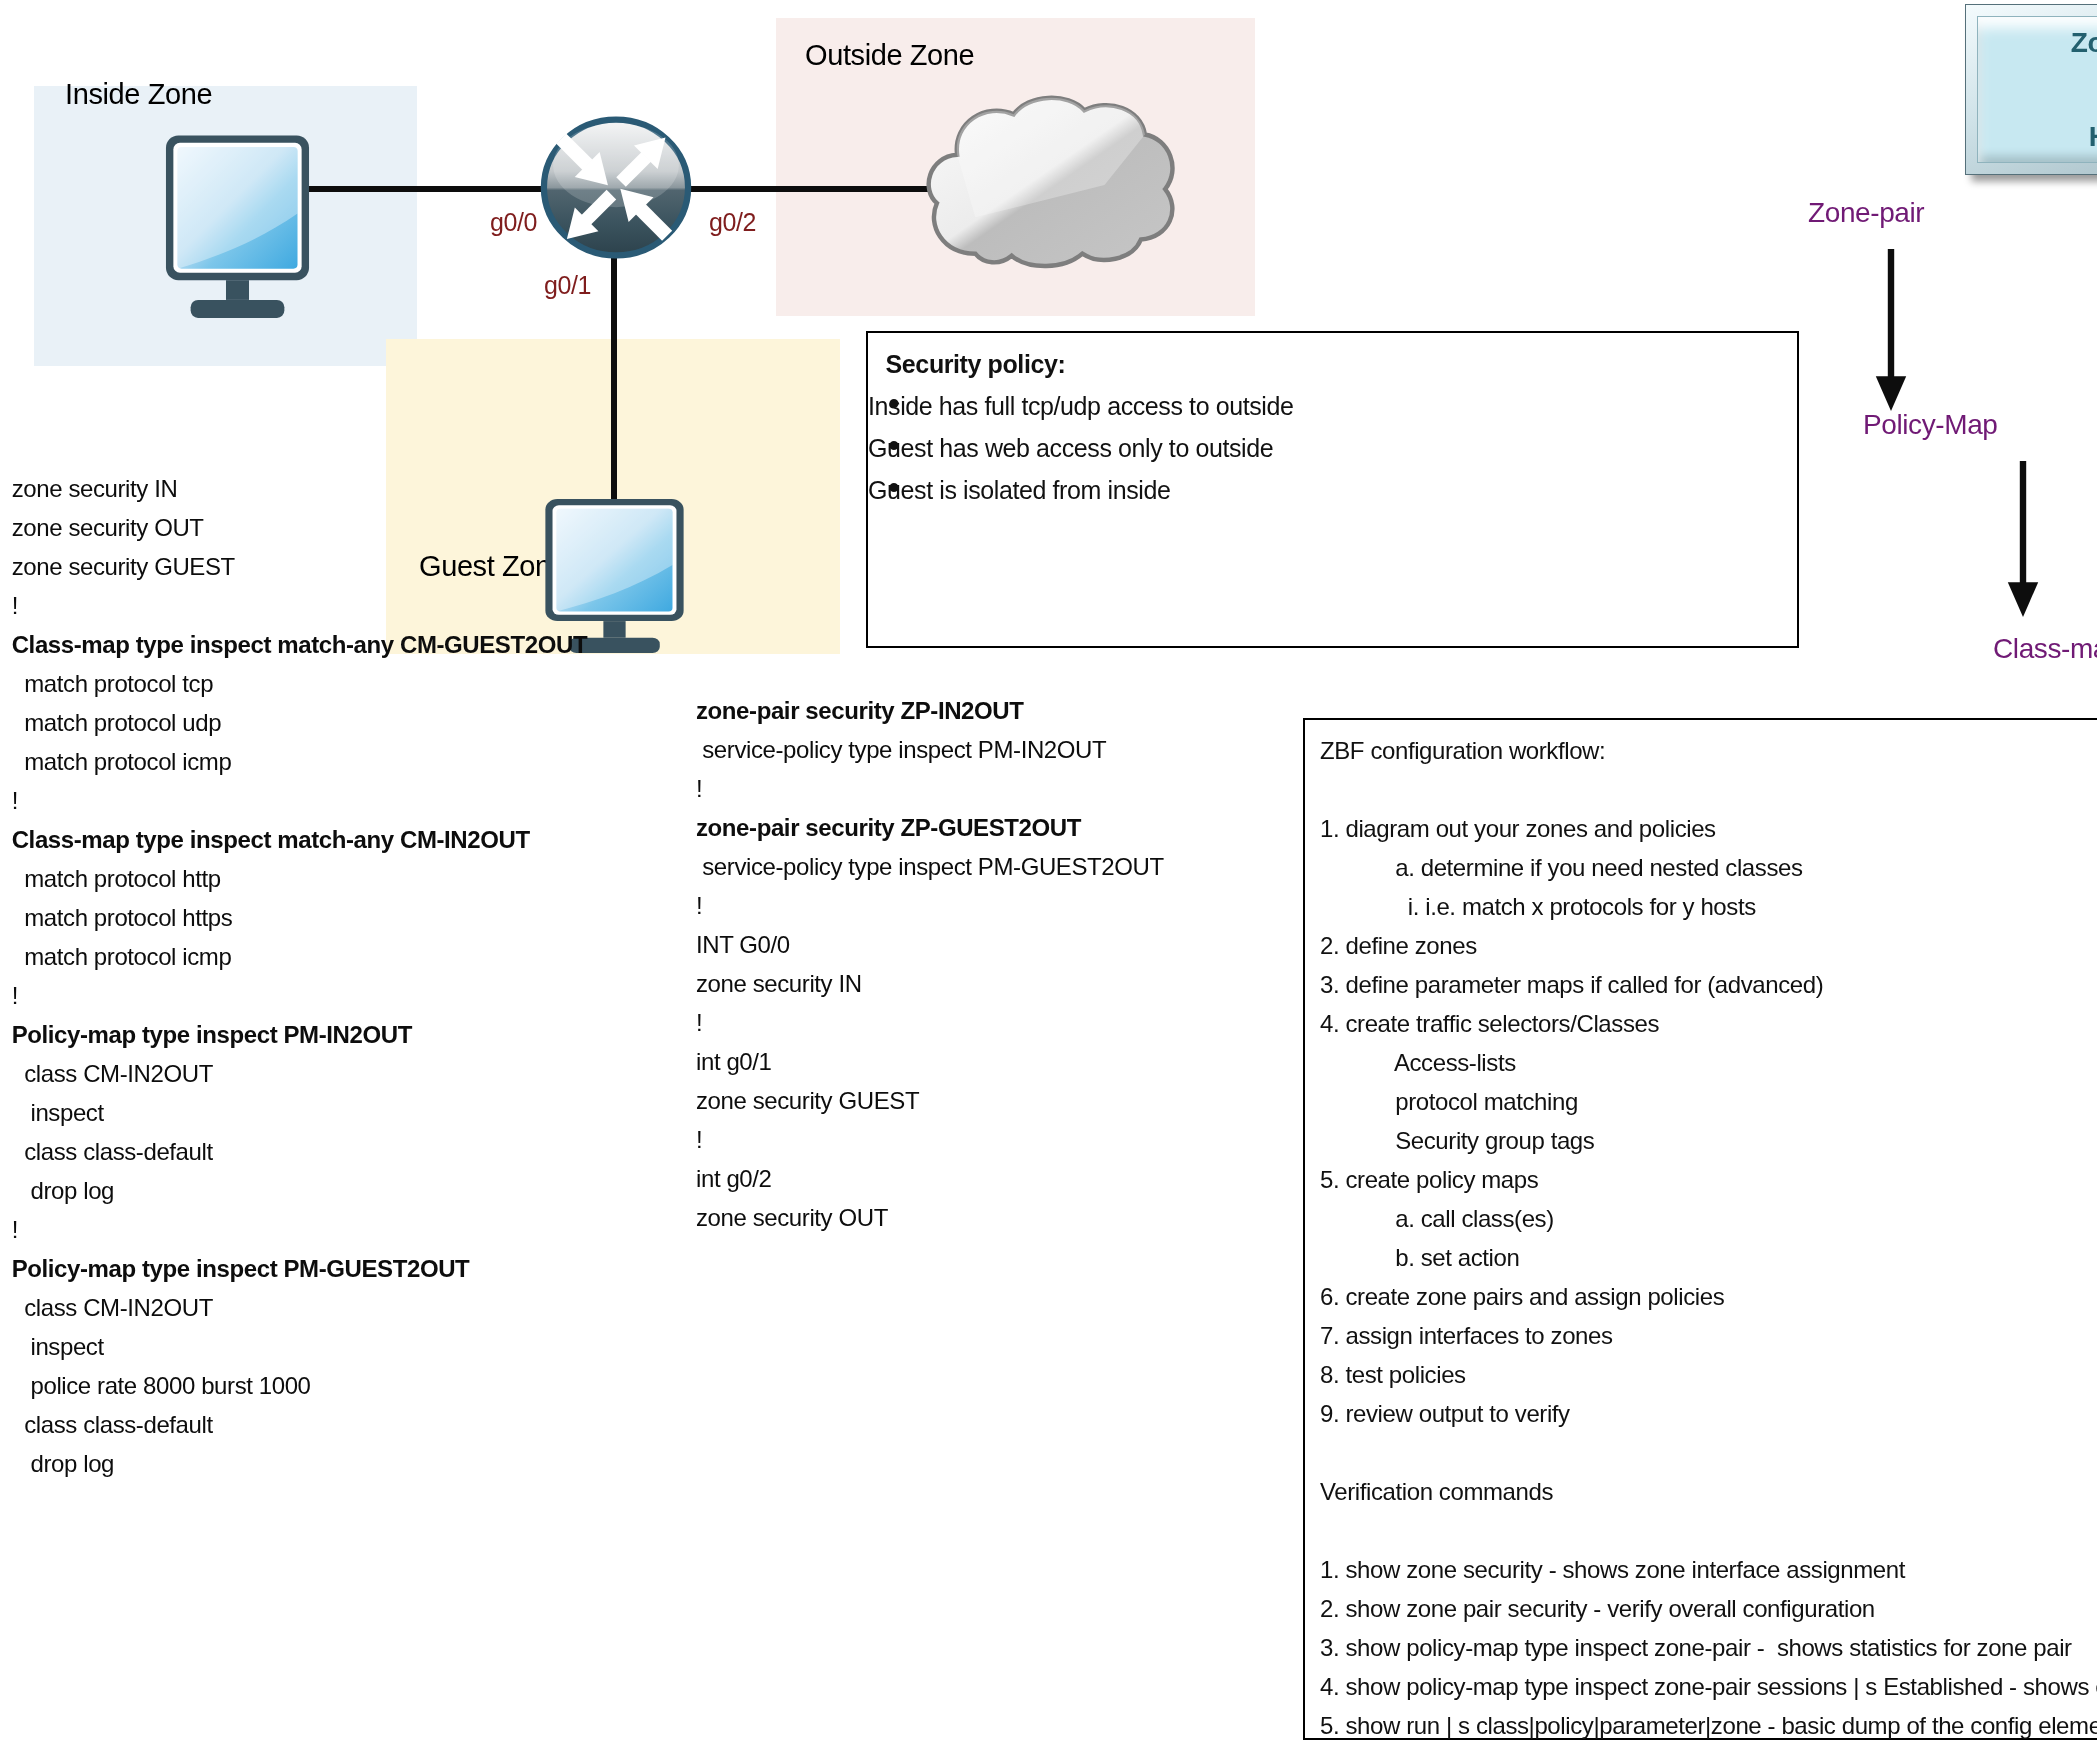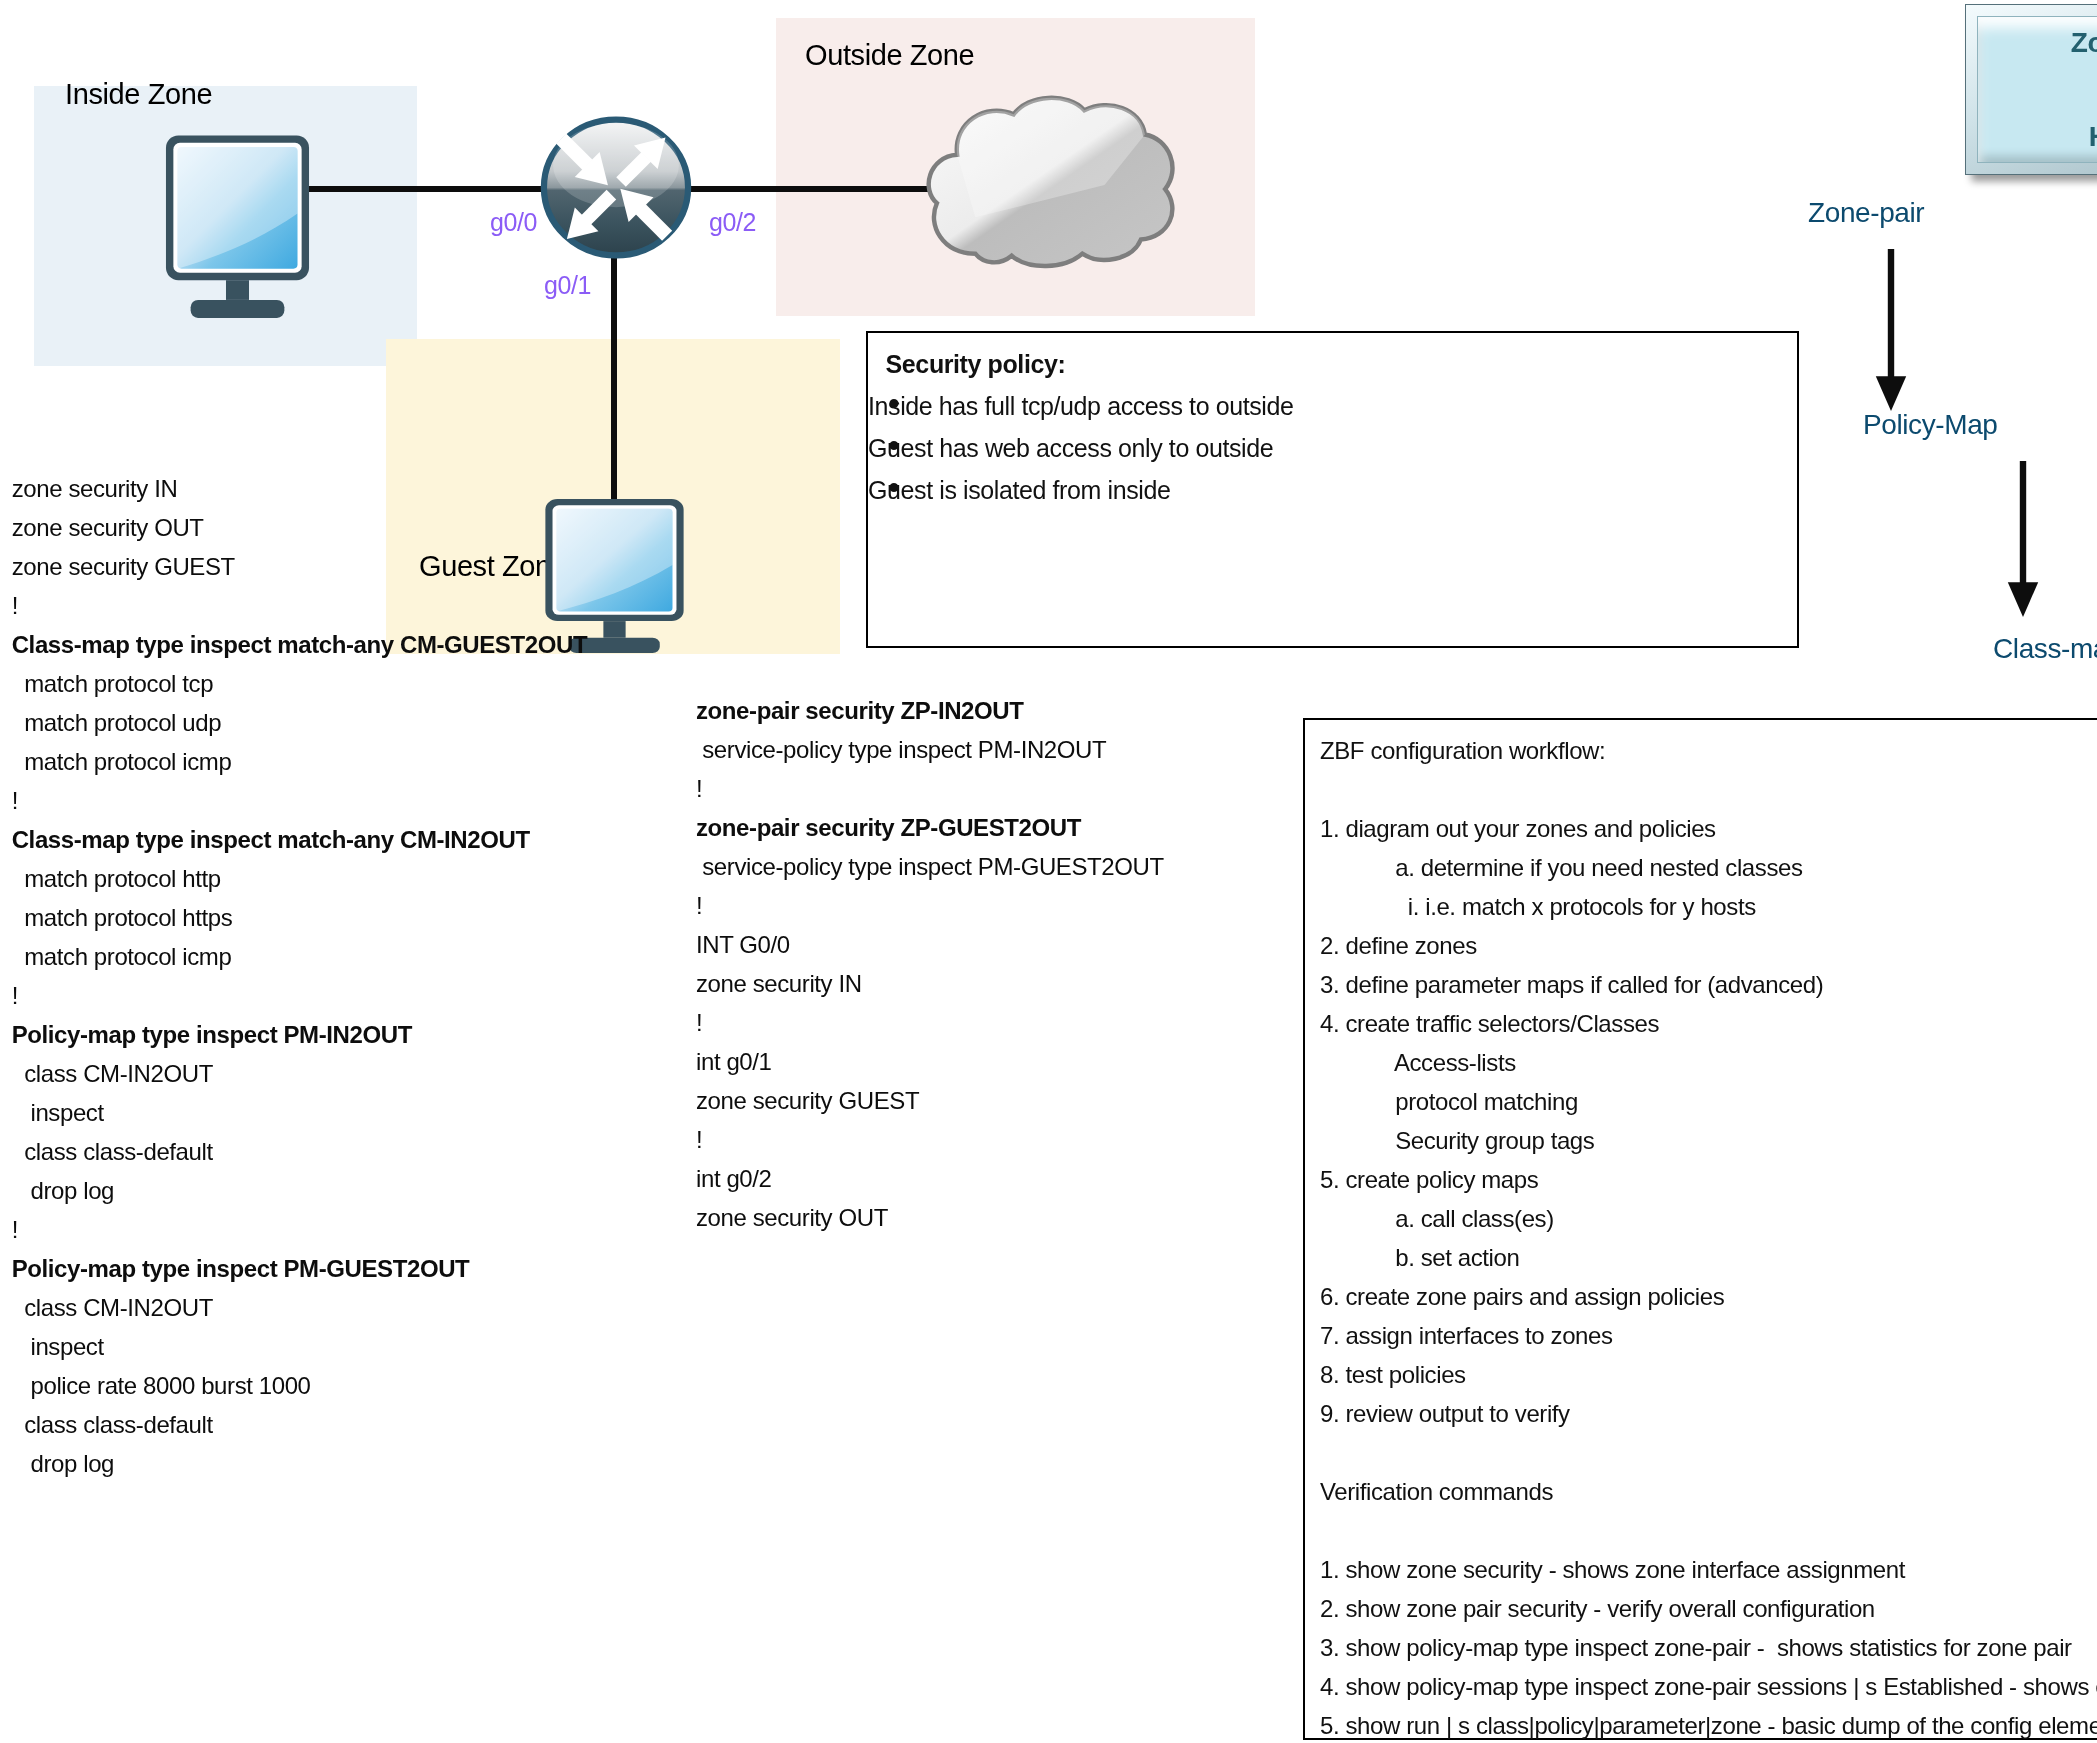--- a/index.html
+++ b/index.html
@@ -11,21 +11,21 @@
   .zone{position:absolute;}
   .zone-inside{left:34px;top:86px;width:383px;height:280px;background:var(--inside-zone-fill);}
   .zone-outside{left:776px;top:17.6px;width:479px;height:298px;background:var(--outside-zone-fill);}
   .zone-guest{left:386px;top:339px;width:454px;height:315px;background:var(--guest-zone-fill);}
   .zone-label{position:absolute;font-size:29px;letter-spacing:-0.4px;color:#000000;white-space:nowrap;}
   
   .link{position:absolute;background:var(--line);}
   .link-h{height:6.3px;}
   .link-v{width:6.3px;}
   
-  .if-label{position:absolute;font-size:25px;letter-spacing:-0.4px;color:#8b5cf6;white-space:nowrap;}
+  .if-label{position:absolute;font-size:25px;letter-spacing:-0.4px;color:#7f1d1d;white-space:nowrap;}
   
   .cfg{position:absolute;font-size:24px;letter-spacing:-0.4px;line-height:39px;white-space:pre;color:#0d0d0d;}
   .cfg .line{height:39px;}
   .cfg .line.b{font-weight:bold;}
   
   .sp-box{position:absolute;left:866px;top:331px;width:933px;height:317px;background:#fff;border:2.5px solid #000;box-sizing:border-box;}
   .sp-title{font-weight:bold;font-size:25px;letter-spacing:-0.4px;margin:17px 0 5.9px 17.6px;}
   .sp-list{position:relative;margin:0;padding:0;list-style:none;font-size:25px;letter-spacing:-0.4px;}
   .sp-list .sp-line{position:relative;height:42px;line-height:42px;white-space:nowrap;}
   .sp-list .sp-line::before{content:"\2022";position:absolute;left:20px;top:-2.5px;font-size:34px;}
@@ -35,21 +35,21 @@
   .wf-text .line{height:39px;}
   
   .title-box{position:absolute;left:1965px;top:4.2px;width:629px;height:171px;
     background:linear-gradient(160deg,#f4fbfd 0%,#cfe2e8 30%,#9db6be 72%,#6d8790 100%);
     border:0.8px solid #55707a;box-shadow:5.9px 6.7px 7.6px rgba(0,0,0,.4);box-sizing:border-box;}
   .title-inner{position:absolute;inset:11px;background:var(--title-box-fill);border:0.4px solid #8fb3bd;
     box-shadow:inset 0 11px 12.6px rgba(255,255,255,.95), inset 0 -5.9px 9.2px rgba(0,0,0,.18);
     display:flex;flex-direction:column;justify-content:center;}
   .title-line{font-weight:bold;font-size:28px;line-height:47px;text-align:center;color:var(--title-text);letter-spacing:-0.4px;}
   
-  .flow-label{position:absolute;font-size:28px;letter-spacing:-0.4px;color:#0c4a6e;white-space:nowrap;}
+  .flow-label{position:absolute;font-size:28px;letter-spacing:-0.4px;color:#701a75;white-space:nowrap;}
   
   .icon{position:absolute;line-height:0;}
 </style>
 </head>
 <body>
 
 <div id="canvas">
 
   <svg width="0" height="0" style="position:absolute" aria-hidden="true">
     <defs>

